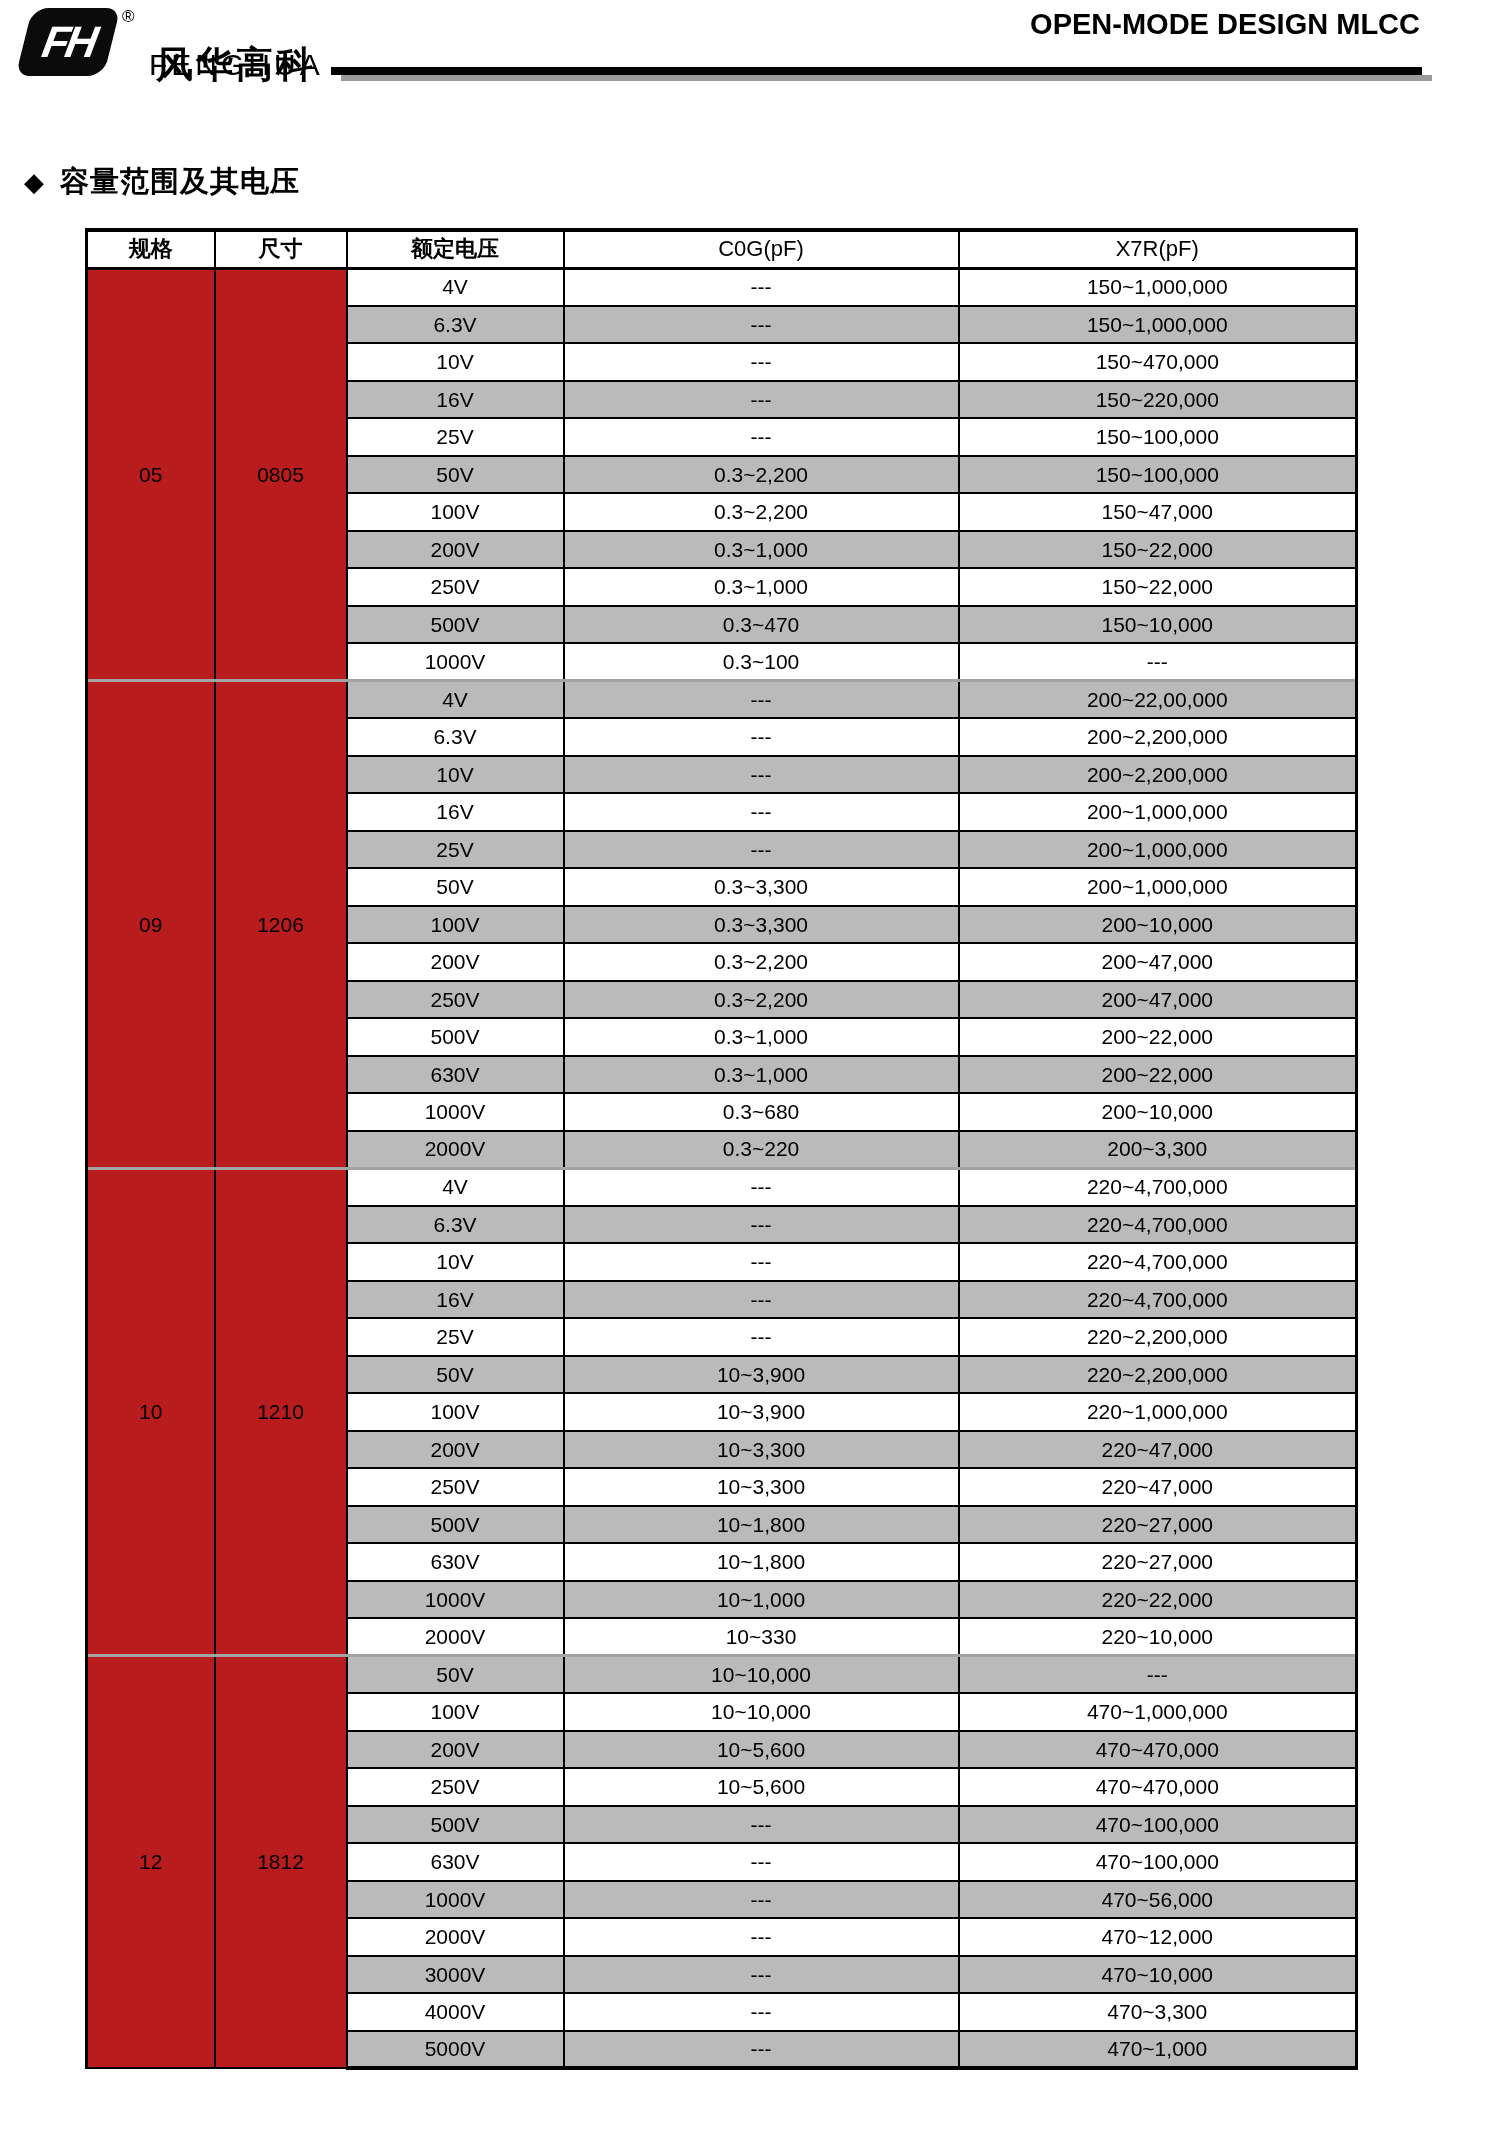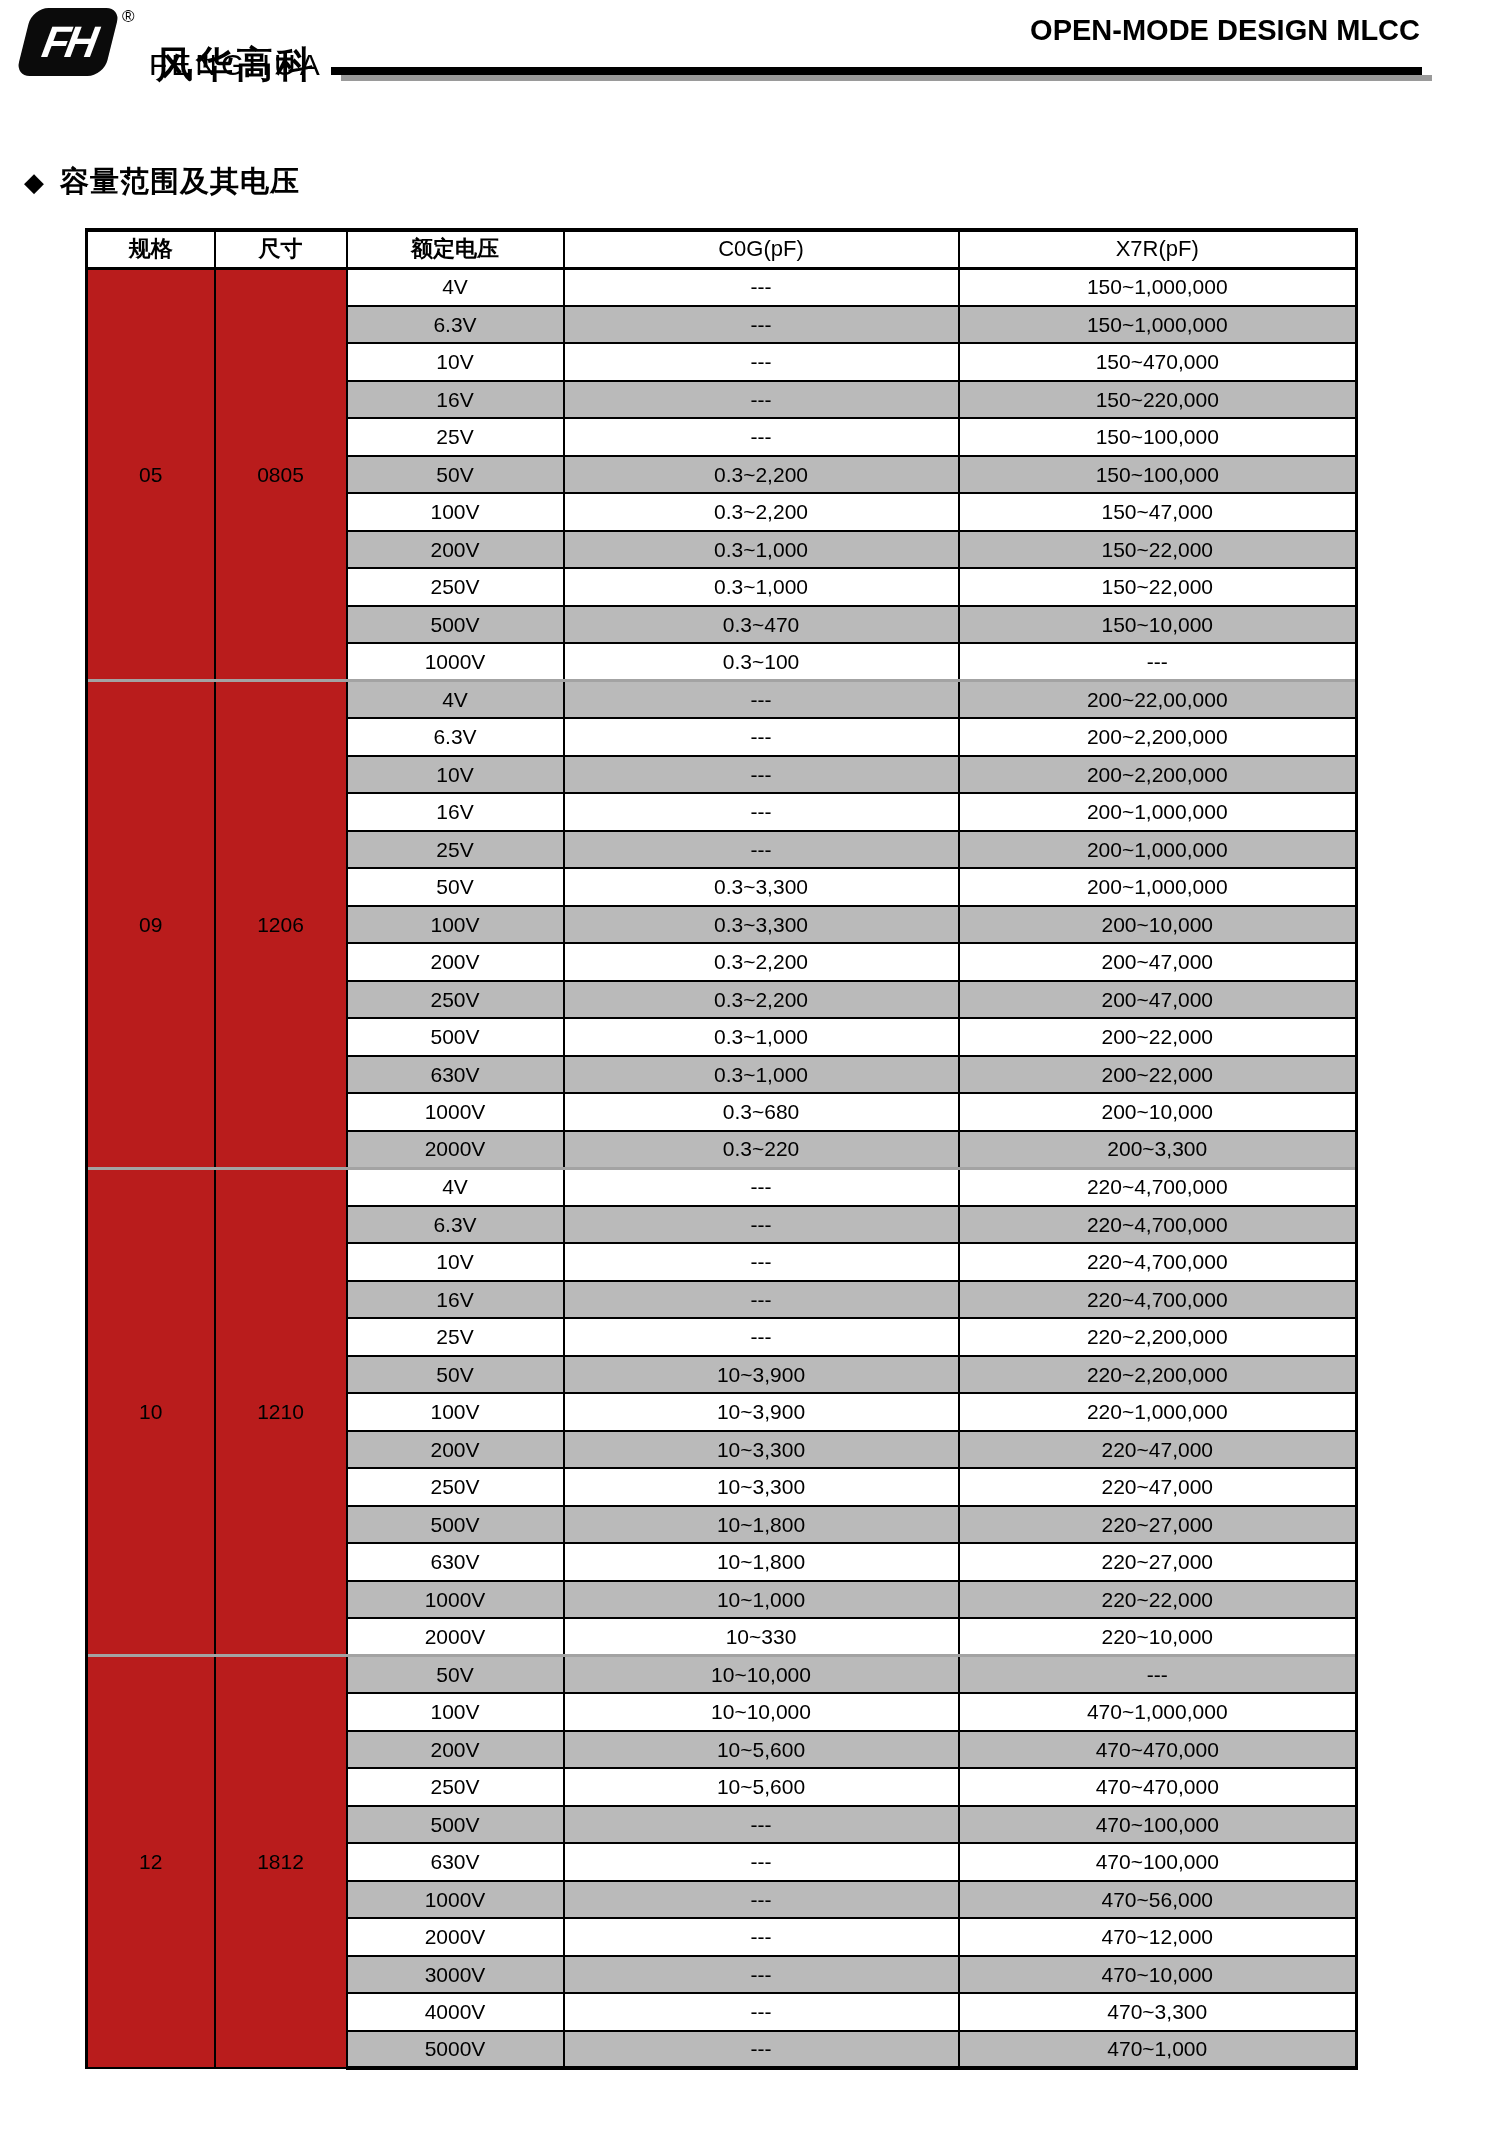--- a/index.html
+++ b/index.html
@@ -35,21 +35,21 @@
     position:absolute;left:156px;top:10px;
     font-size:37px;font-weight:bold;letter-spacing:3px;
     line-height:1;white-space:nowrap;margin-top:36px;
   }
   .logo-en{
     position:absolute;left:149px;top:50px;
     font-size:30px;font-weight:normal;letter-spacing:4px;
     line-height:1;white-space:nowrap;
   }
   .doc-title{
-    position:absolute;top:14px;right:74px;
+    position:absolute;top:8px;right:74px;
     font-size:29px;font-weight:bold;letter-spacing:0px;
     white-space:nowrap;
   }
   .rule-black{
     position:absolute;left:331px;top:67px;width:1091px;height:8px;
     background:#000;
   }
   .rule-gray{
     position:absolute;left:341px;top:75px;width:1091px;height:6px;
     background:#9a9a9a;

